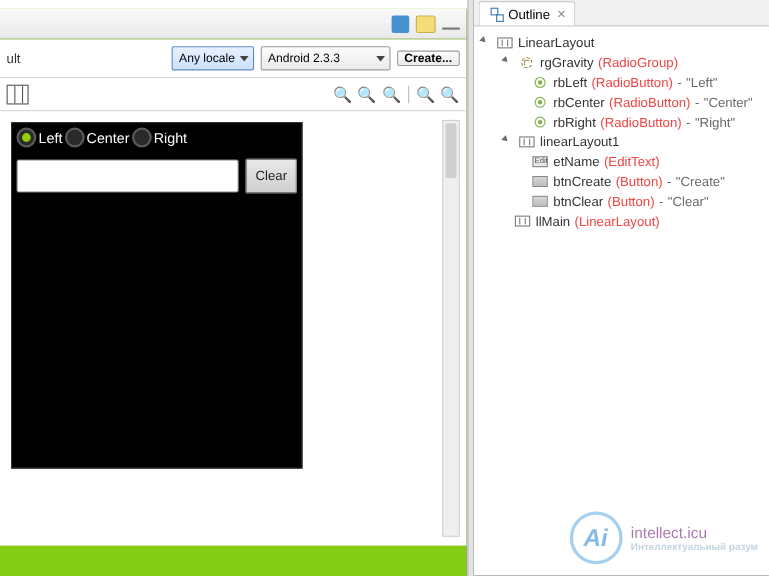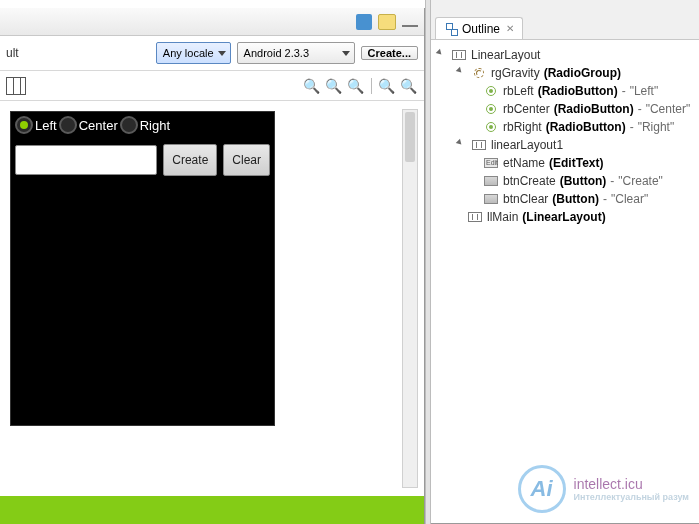--- a/index.html
+++ b/index.html
@@ -44,21 +44,21 @@
   .rb-label { color:#fff; font-size:13px; }
   .action-row { display:flex; align-items:center; padding:6px 4px; gap:6px;}
   .et { flex:1; height:30px; background:#fff; border:1px solid #888; border-radius:2px;}
   .android-btn { height:32px; background:linear-gradient(#e8e8e8,#cfcfcf); border:1px solid #888; border-radius:2px; color:#222; font-size:12px; padding:0 8px; display:flex; align-items:center; cursor:pointer;}
   
   
   .splitter { position:absolute; left:425px; top:0; width:6px; height:524px; background:#e3e3e3; border-left:1px solid #bcbcbc; border-right:1px solid #bcbcbc;}
   
   
   .outline-panel { position:absolute; left:431px; top:0; width:268px; height:524px; background:#fff; border-bottom:1px solid #999;}
-  .outline-tabs { height:40px; display:flex; align-items:flex-end; padding-left:4px; border-bottom:1px solid #c8c8c8; background:#f0f0f0;}
+  .outline-tabs { height:24px; display:flex; align-items:flex-end; padding-left:4px; border-bottom:1px solid #c8c8c8; background:#f0f0f0;}
   .outline-tab { background:#fff; border:1px solid #c8c8c8; border-bottom:none; height:22px; display:flex; align-items:center; padding:0 8px; gap:4px; font-size:12px; border-top-left-radius:3px; border-top-right-radius:3px; cursor:pointer;}
   .outline-tab .x { color:#888; font-size:10px; margin-left:2px;}
   .tree-ico { width:14px; height:14px; position:relative;}
   .tree-ico::before { content:""; position:absolute; left:2px; top:1px; width:5px; height:5px; border:1px solid #3a78b5;}
   .tree-ico::after { content:""; position:absolute; left:7px; top:7px; width:5px; height:5px; border:1px solid #3a78b5;}
   
   .tree { padding:6px 4px; font-size:12px; color:#333;}
   .tree-row { display:flex; align-items:center; height:18px; gap:4px; white-space:nowrap;}
   .tw { width:12px; height:12px; display:inline-block; }
   .tw.open::before { content:""; display:block; width:0; height:0; border-left:5px solid #6a6a6a; border-top:3px solid transparent; border-bottom:3px solid transparent; transform:rotate(45deg) translate(2px,-1px);}
@@ -67,21 +67,21 @@
   .ni-ll { border:1px solid #7a7a7a; width:14px; height:10px; background:#fff; position:relative;}
   .ni-ll::after{content:"";position:absolute;left:3px;top:1px;bottom:1px;width:1px;background:#7a7a7a;}
   .ni-ll::before{content:"";position:absolute;right:3px;top:1px;bottom:1px;width:1px;background:#7a7a7a;}
   .ni-rg { width:10px; height:10px; border-radius:50%; border:1px dashed #9a7a3a; position:relative;}
   .ni-rg .arc{position:absolute;inset:1px;border:1px solid #9a7a3a;border-radius:50%;border-right-color:transparent;border-bottom-color:transparent;}
   .ni-rb { width:10px; height:10px; border-radius:50%; border:1px solid #7fb24a; position:relative;}
   .ni-rb::after{content:"";position:absolute;left:2px;top:2px;width:4px;height:4px;background:#7fb24a;border-radius:50%;}
   .ni-et { width:14px; height:10px; background:#e8e8e8; border:1px solid #888; color:#555; font-size:7px; line-height:8px; padding-left:1px;}
   .ni-btn { width:14px; height:10px; background:linear-gradient(#d8d8d8,#bcbcbc); border:1px solid #888;}
   .nname { color:#333; }
-  .ntype { color:#000000;font-weight:bold; }
+  .ntype { color:#ef4444; }
   .nstr { color:#6a6a6a; }
   
   .watermark { position:absolute; right:10px; bottom:10px; display:flex; align-items:center; gap:8px; opacity:0.6;}
   .wm-circle { width:48px; height:48px; border:3px solid #6ab1e6; border-radius:50%; display:flex; align-items:center; justify-content:center; color:#3a8fd1; font-weight:bold; font-size:22px; font-style:italic;}
   .wm-text { color:#701a75; font-size:14px; }
   .wm-sub { color:#9bb8cc; font-size:9px;font-weight:bold; }
 </style>
 </head>
 <body>
 
@@ -140,23 +140,20 @@
           <span class="rb-label">Center</span>
         </div>
         <div class="rb">
           <div class="rb-outer"></div>
           <span class="rb-label">Right</span>
         </div>
       </div>
       <div class="action-row">
         <div class="et"></div>
         <div class="android-btn">
-            <span>Create</span>
-          </div>
-        <div class="android-btn">
             <span>Clear</span>
           </div>
       </div>
     </div>
     <div class="device-scroll">
         <div class="thumb"></div>
       </div>
   </div>
 </div>
 

